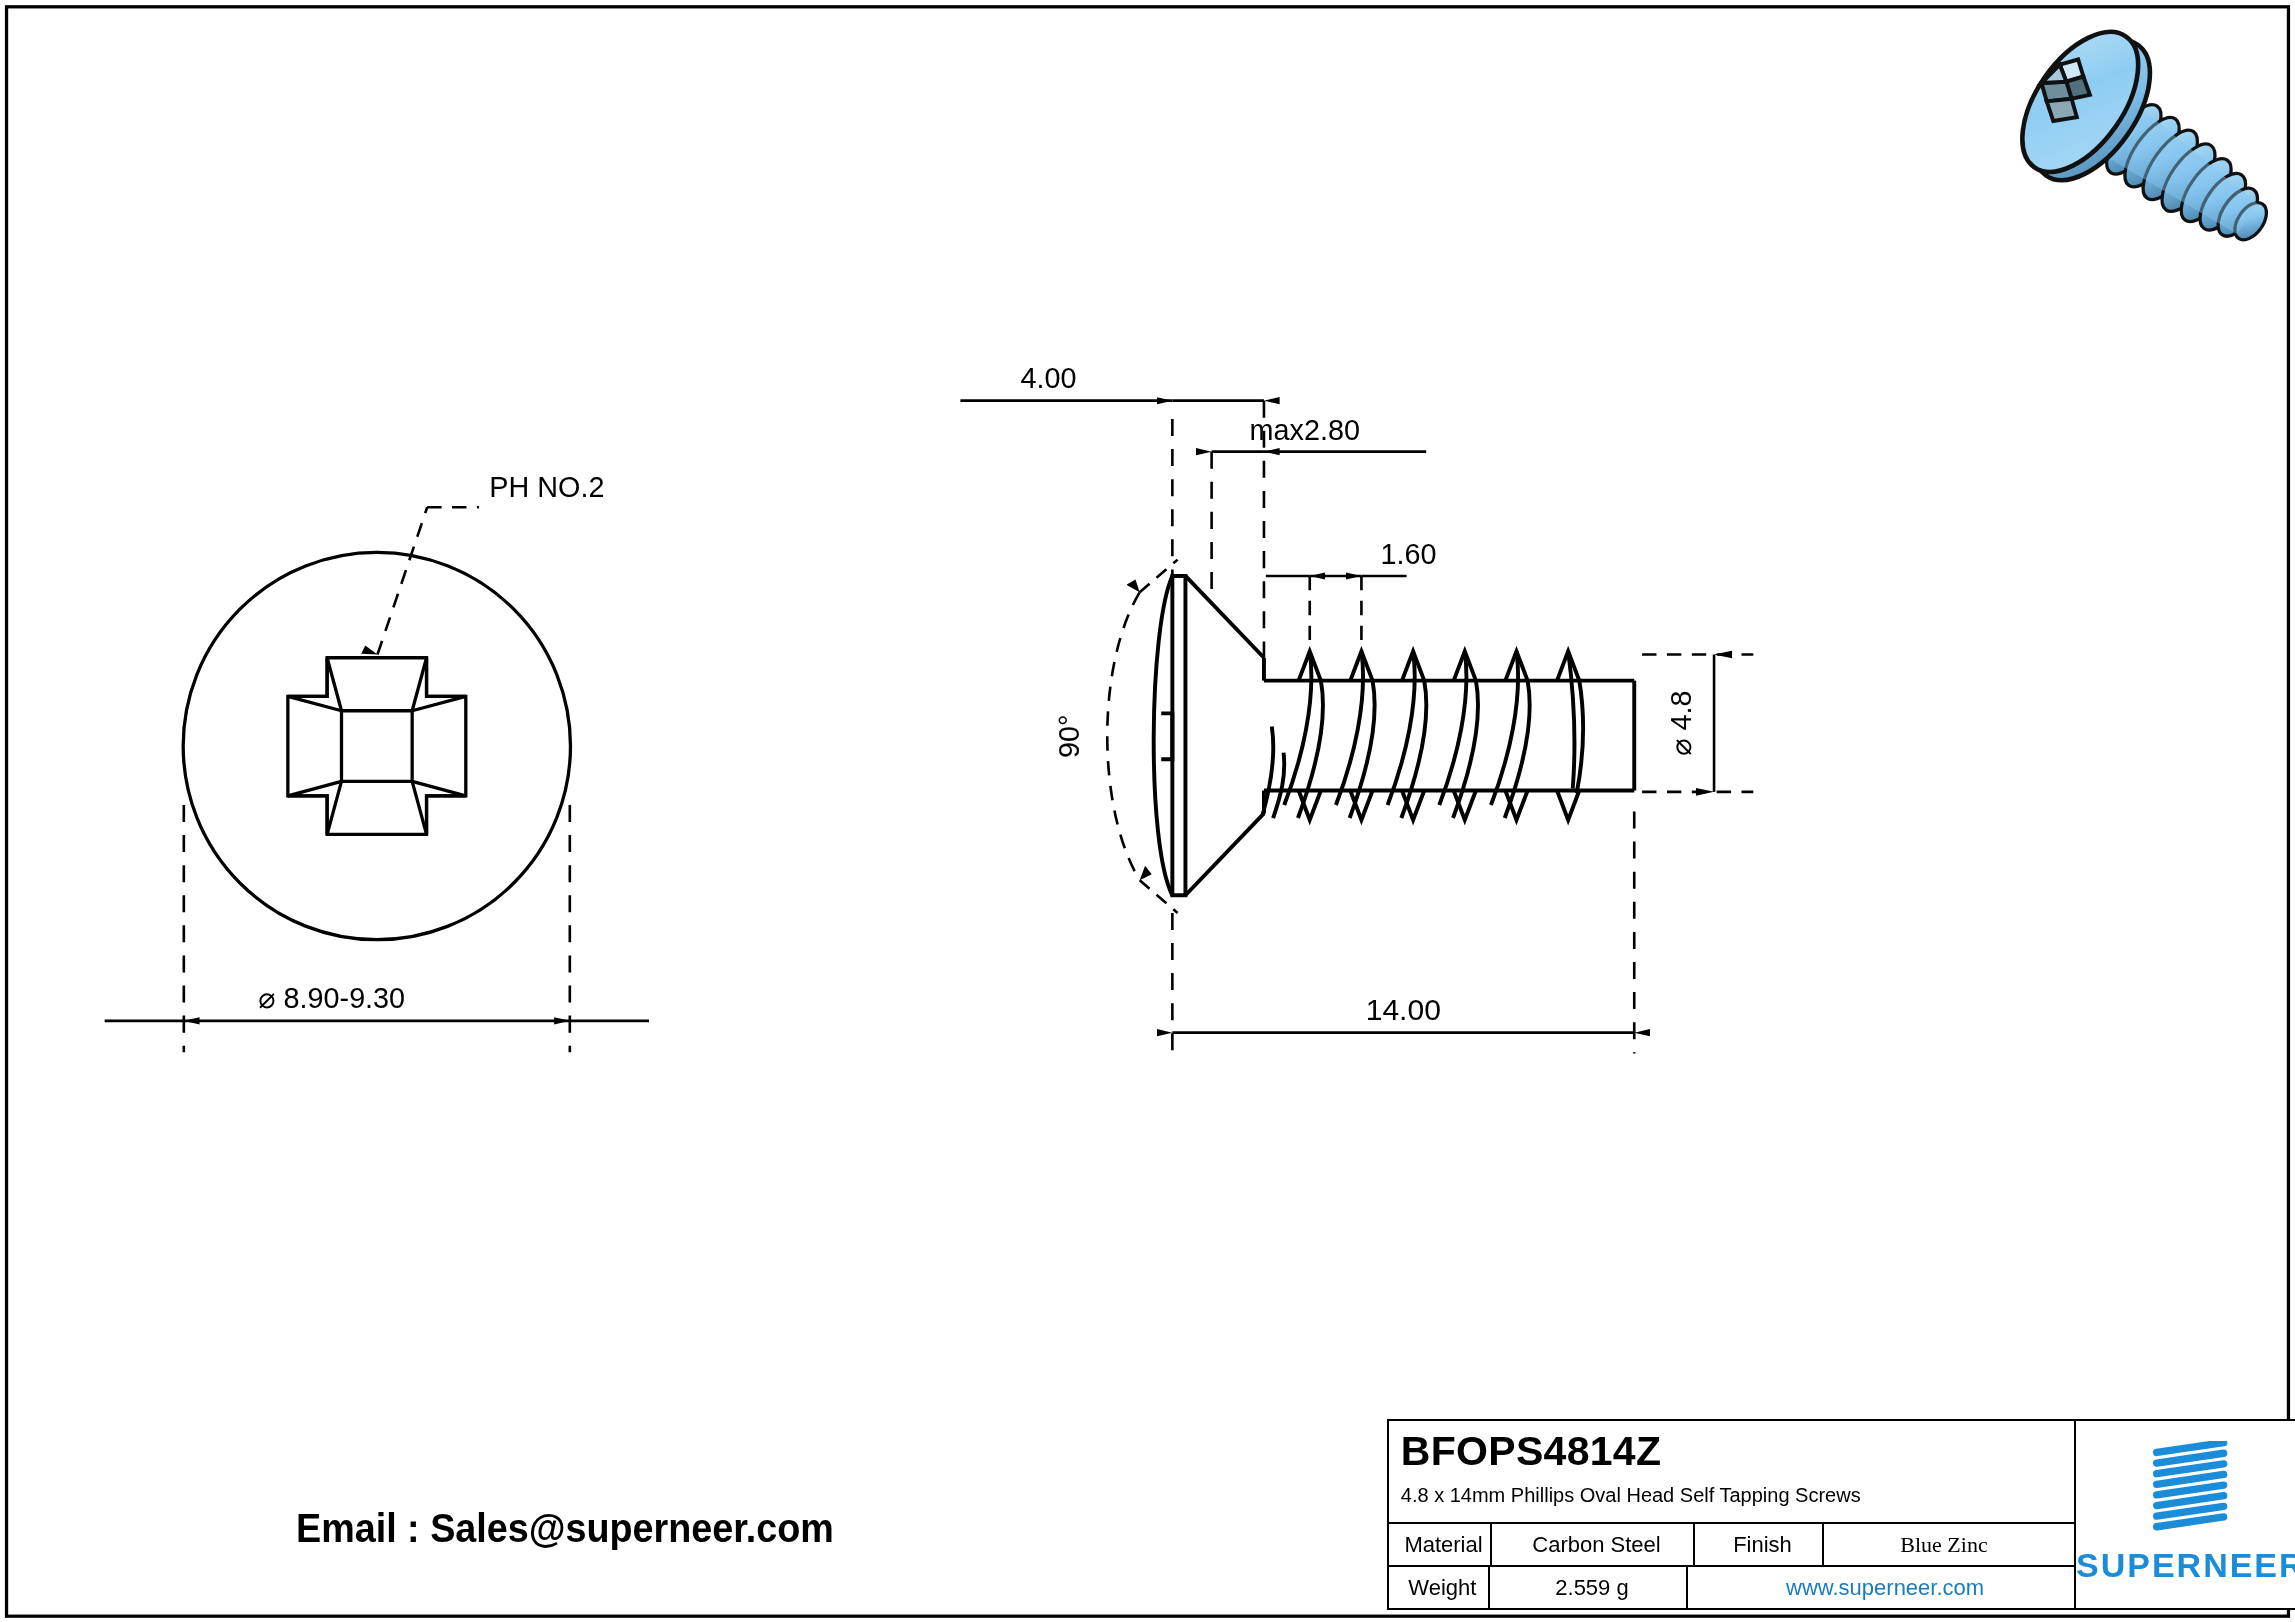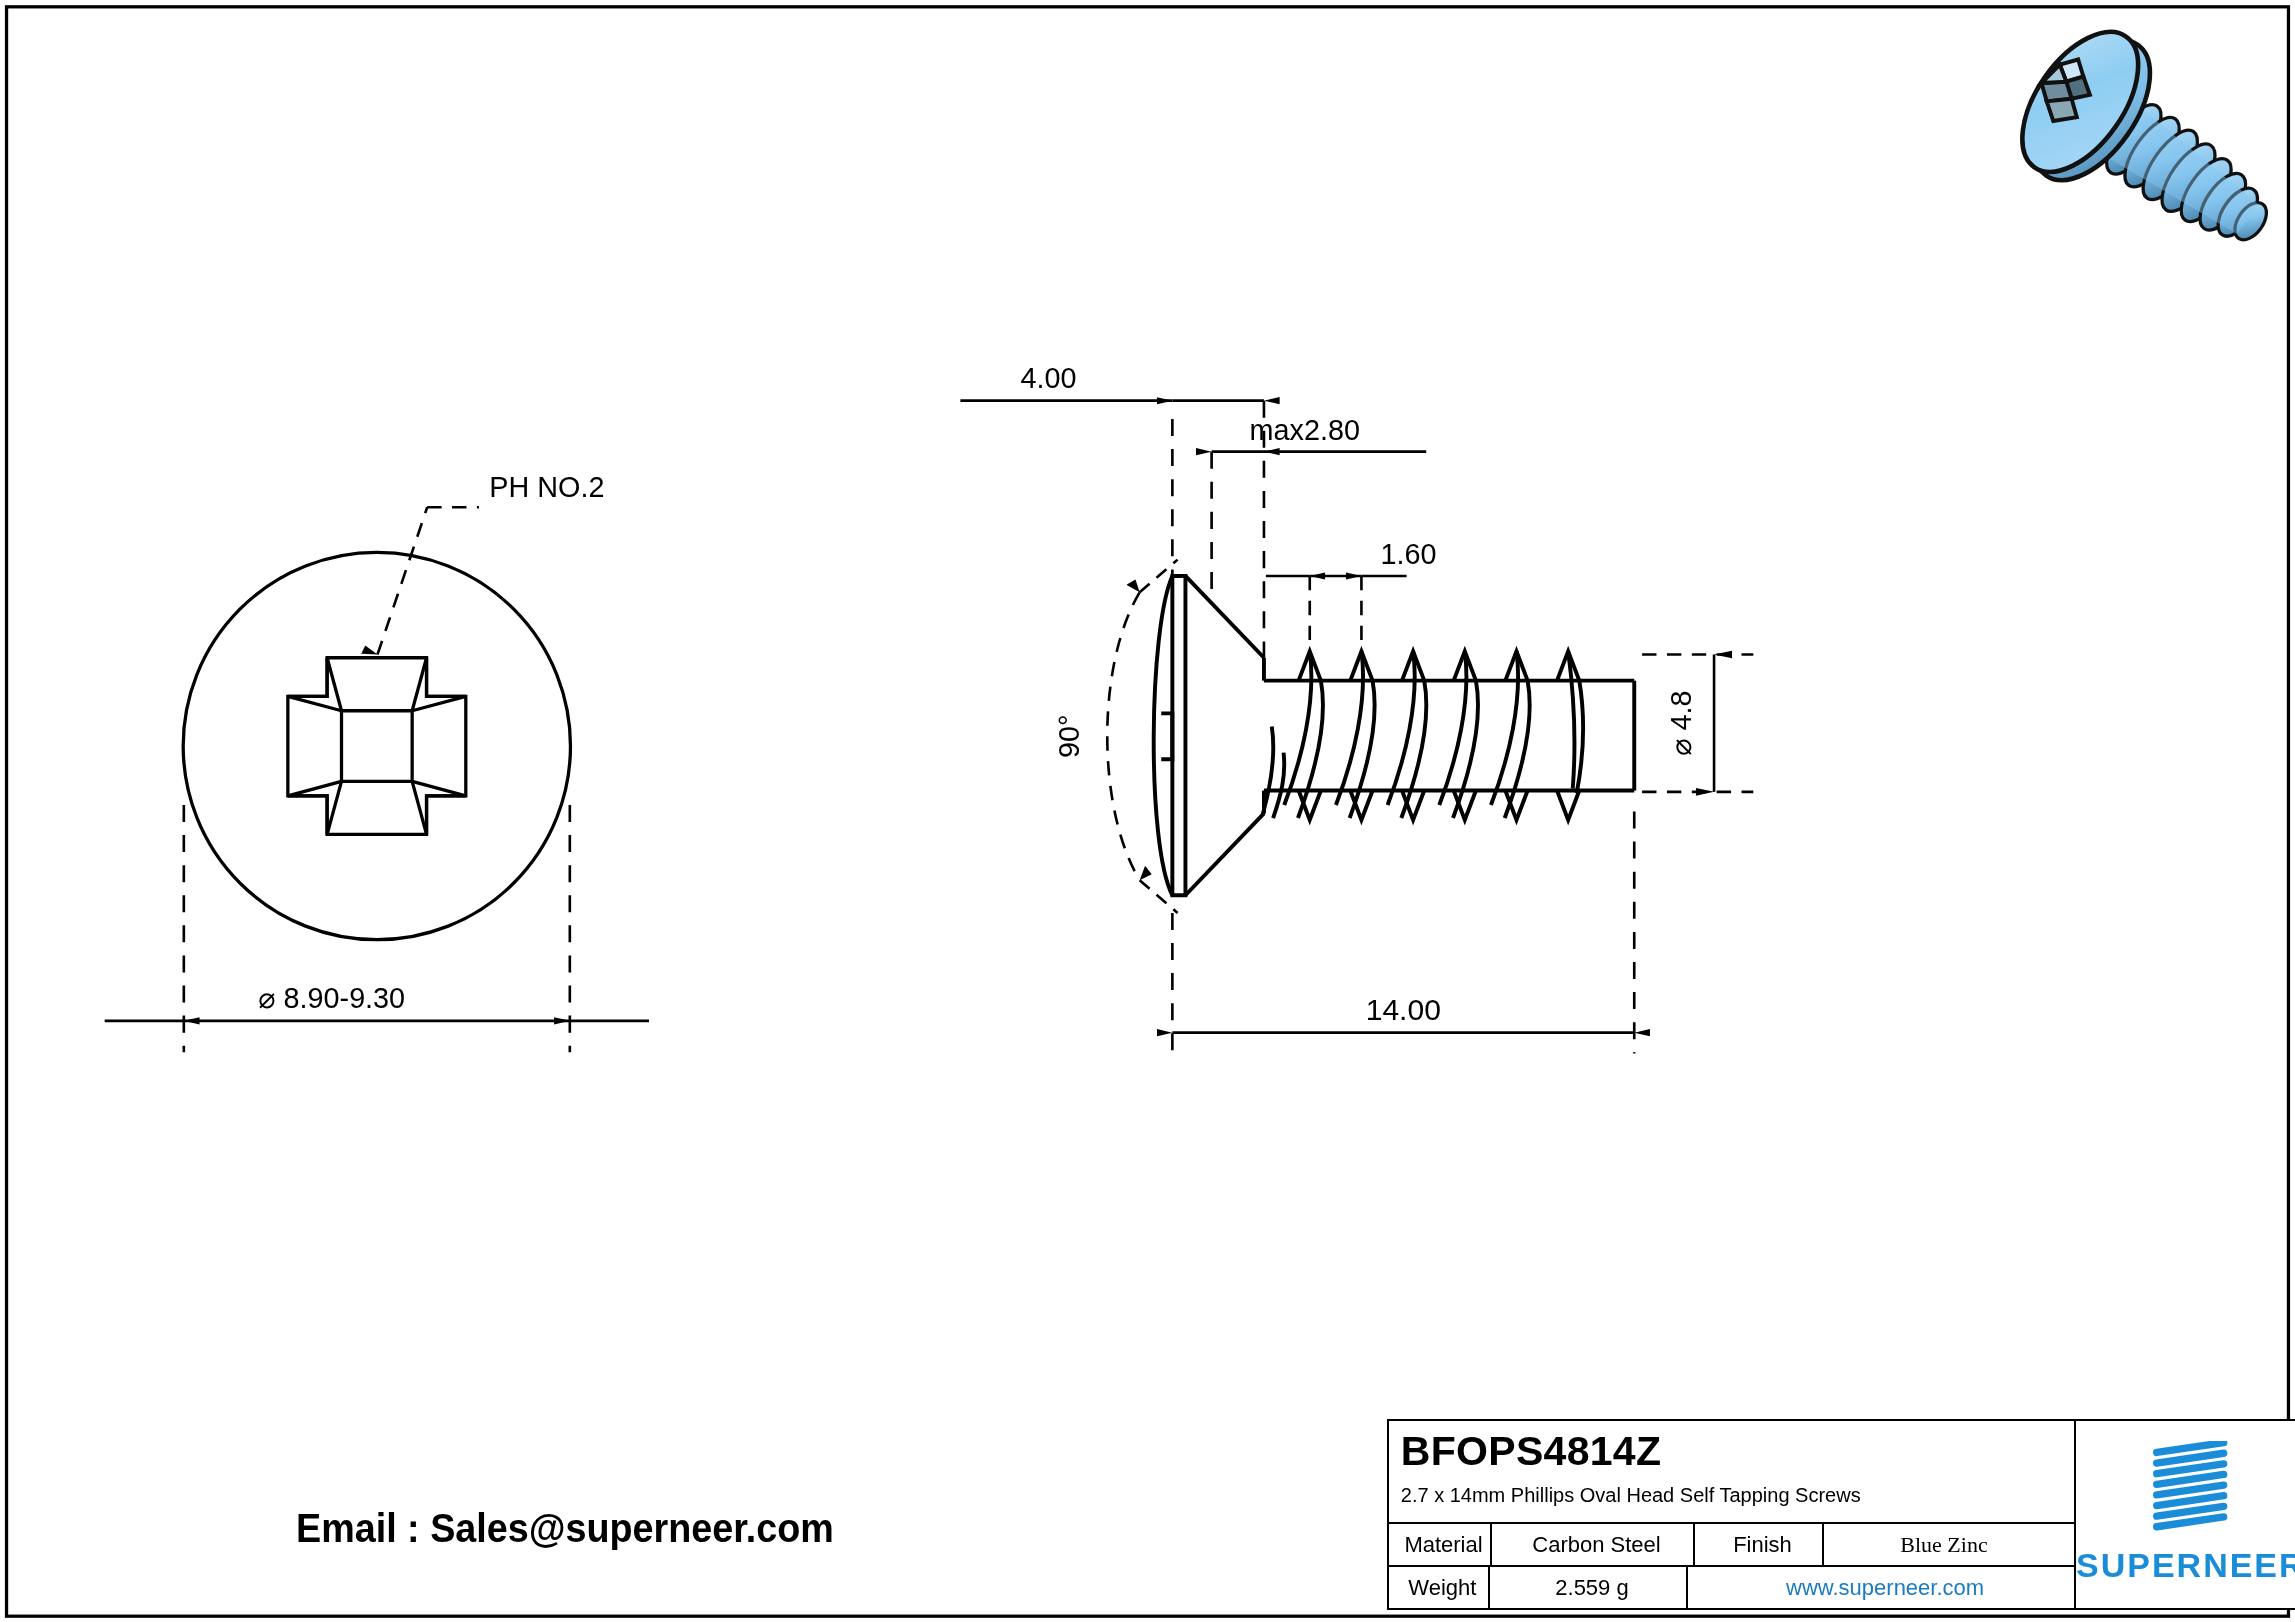--- a/index.html
+++ b/index.html
@@ -307,21 +307,21 @@
     </g>
   </svg>
 
   <div id="email">Email : Sales@superneer.com</div>
 
   <div id="titleblock">
 
     <div id="tb-left">
       <div id="tb-desc">
         <div id="tb-partno">BFOPS4814Z</div>
-        <div id="tb-subtitle">2.7 x 14mm Phillips Oval Head Self Tapping Screws</div>
+        <div id="tb-subtitle">4.8 x 14mm Phillips Oval Head Self Tapping Screws</div>
       </div>
 
       <div id="tb-rows">
         <div class="tb-row">
           <div class="tb-cell c-label b">Material</div>
           <div class="tb-cell c-val1 b">Carbon Steel</div>
           <div class="tb-cell c-label2 b">Finish</div>
           <div class="tb-cell c-val2">Blue Zinc</div>
         </div>
         <div class="tb-row">

